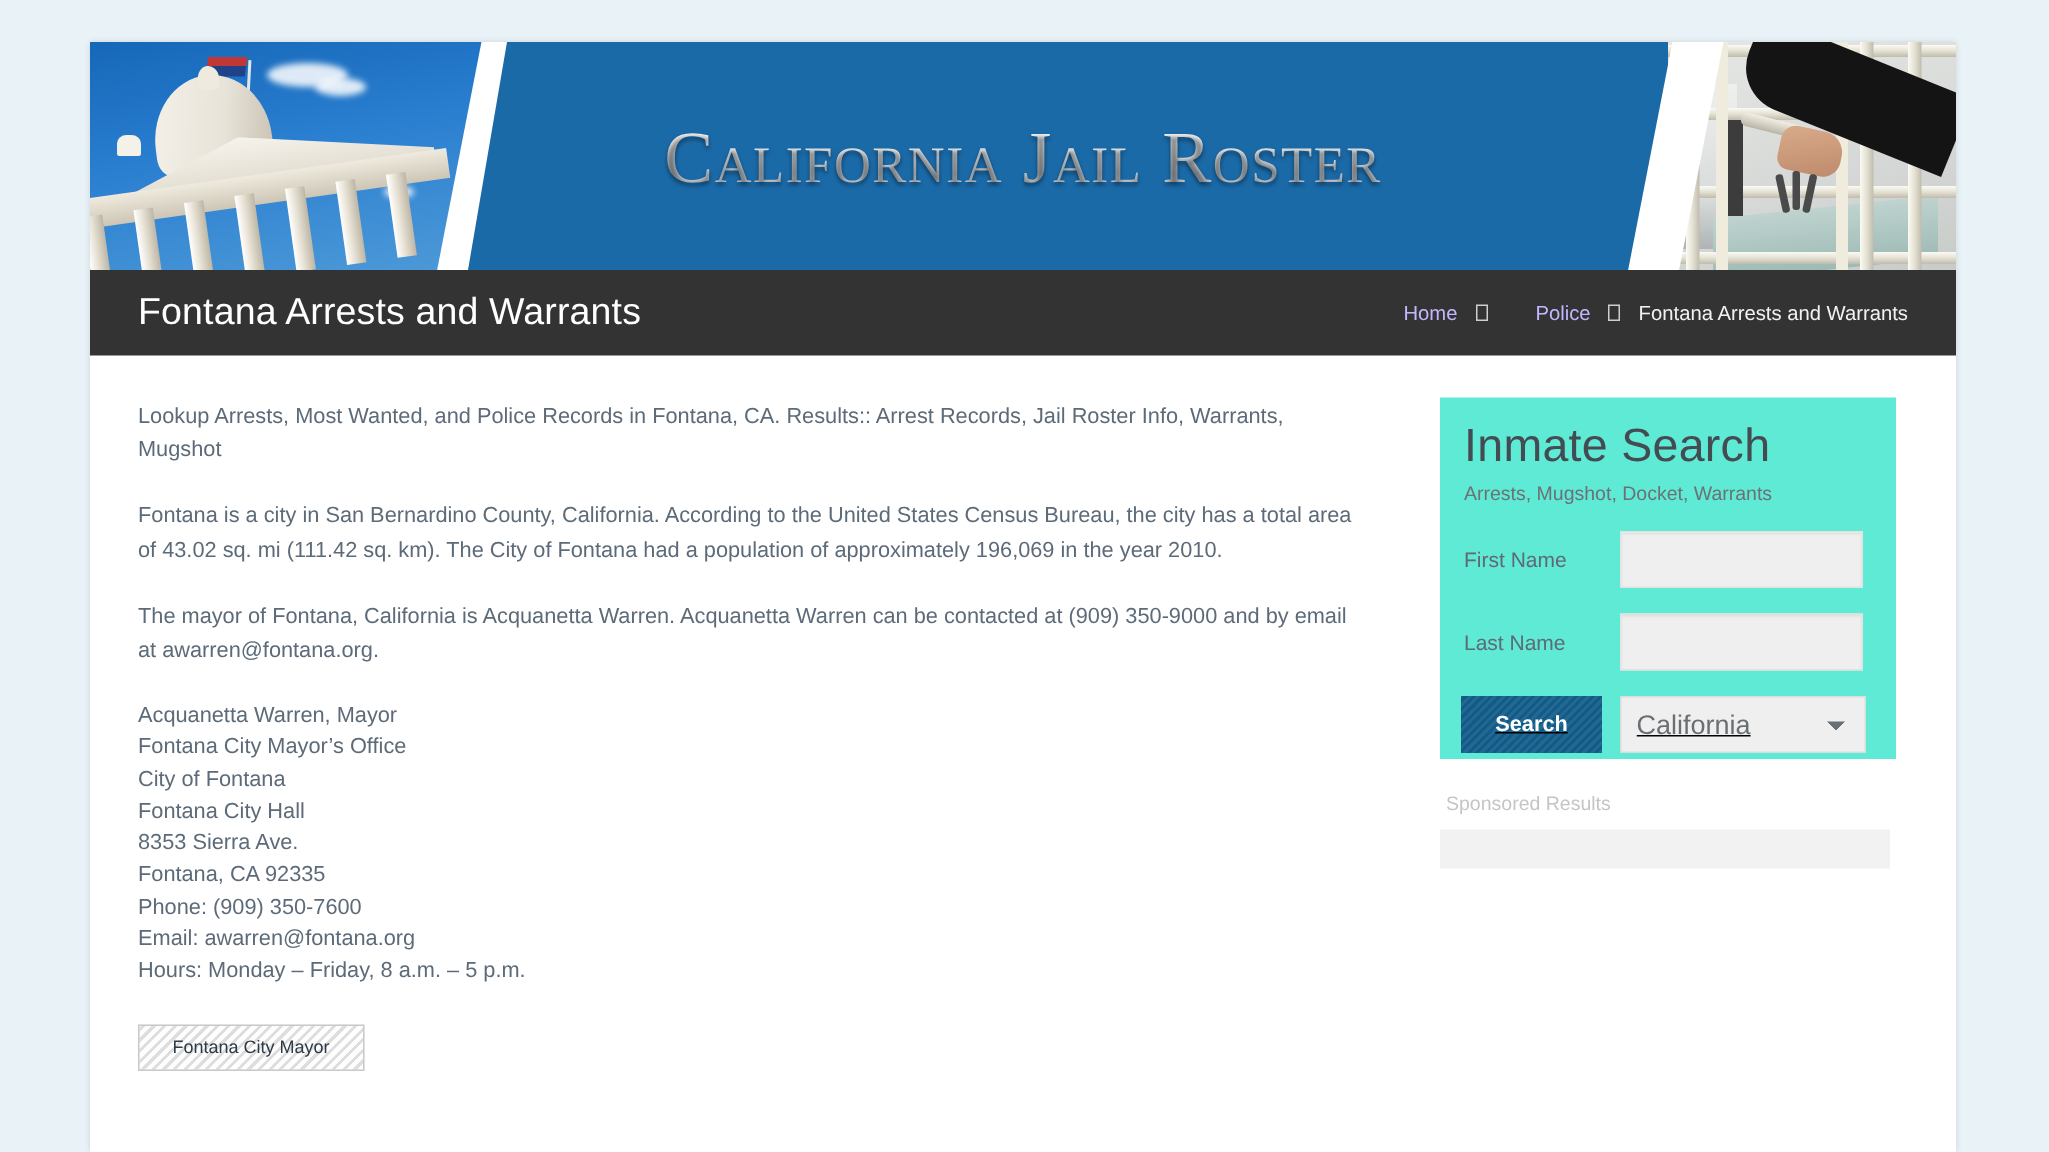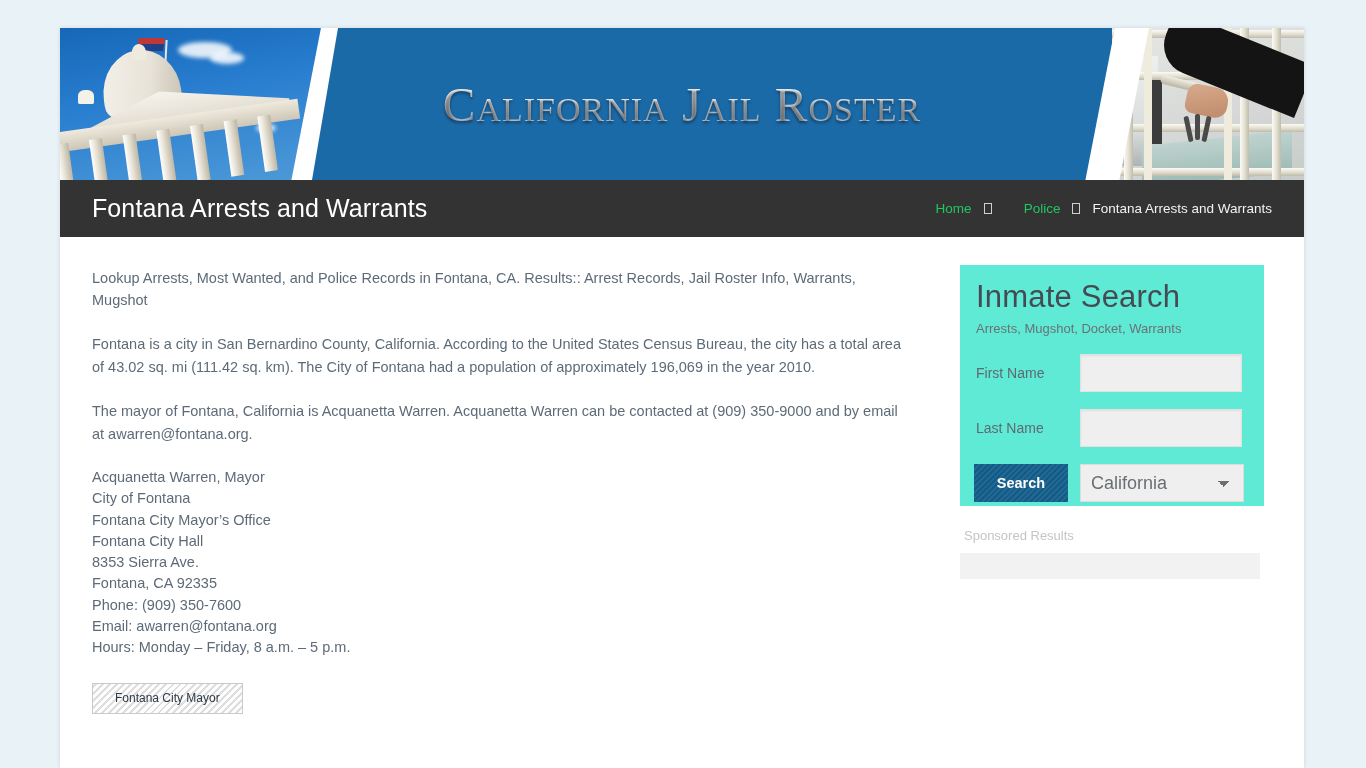--- a/index.html
+++ b/index.html
@@ -167,21 +167,21 @@
     font-weight: 400;
     letter-spacing: .1px;
   }
   .breadcrumb {
     display: flex;
     align-items: center;
     gap: 9px;
     color: #f2f2f2;
     font-size: 13.5px;
   }
-  .breadcrumb a { color: #22c55e; text-decoration: none; padding-left: 20px; }
+  .breadcrumb a { color: #c4b5fd; text-decoration: none; padding-left: 20px; }
   .crumb-sep {
     display: inline-block;
     width: 8px; height: 11px;
     border: 1px solid #cfcfcf;
     margin: 0 3px;
     font-size: 0;
   }
 
   
   .content-wrap {
@@ -281,20 +281,21 @@
     padding: 0 8px;
     color: #444;
     font-family: "Liberation Sans", sans-serif;
   }
   .action-row {
     display: flex;
     align-items: center;
     gap: 12px;
     margin-top: 2px;
     margin-left: -2px;
+    text-decoration: underline;
   }
   .search-btn {
     width: 94px;
     height: 38px;
     border: 0;
     color: #ffffff;
     font-size: 14.5px;
     font-weight: bold;
     cursor: pointer;
     background-color: #14608d;
@@ -419,22 +420,22 @@
       <div class="main-col">
         <p class="lede">Lookup Arrests, Most Wanted, and Police Records in Fontana, CA. Results:: Arrest Records, Jail Roster Info, Warrants, Mugshot</p>
 
 
         <p class="body-text">Fontana is a city in San Bernardino County, California. According to the United States Census Bureau, the city has a total area of 43.02 sq. mi (111.42 sq. km). The City of Fontana had a population of approximately 196,069 in the year 2010.</p>
 
         <p class="body-text">The mayor of Fontana, California is Acquanetta Warren. Acquanetta Warren can be contacted at (909) 350-9000 and by email at awarren@fontana.org.</p>
 
         <div class="addr-block">
           <div>Acquanetta Warren, Mayor</div>
+          <div>Fontana City Mayor’s Office</div>
           <div>City of Fontana</div>
-          <div>Fontana City Mayor’s Office</div>
           <div>Fontana City Hall</div>
           <div>8353 Sierra Ave.</div>
           <div>Fontana, CA 92335</div>
           <div>Phone: (909) 350-7600</div>
           <div>Email: awarren@fontana.org</div>
           <div>Hours: Monday – Friday, 8 a.m. – 5 p.m.</div>
         </div>
 
         <a href="#" class="mayor-btn">Fontana City Mayor</a>
 

